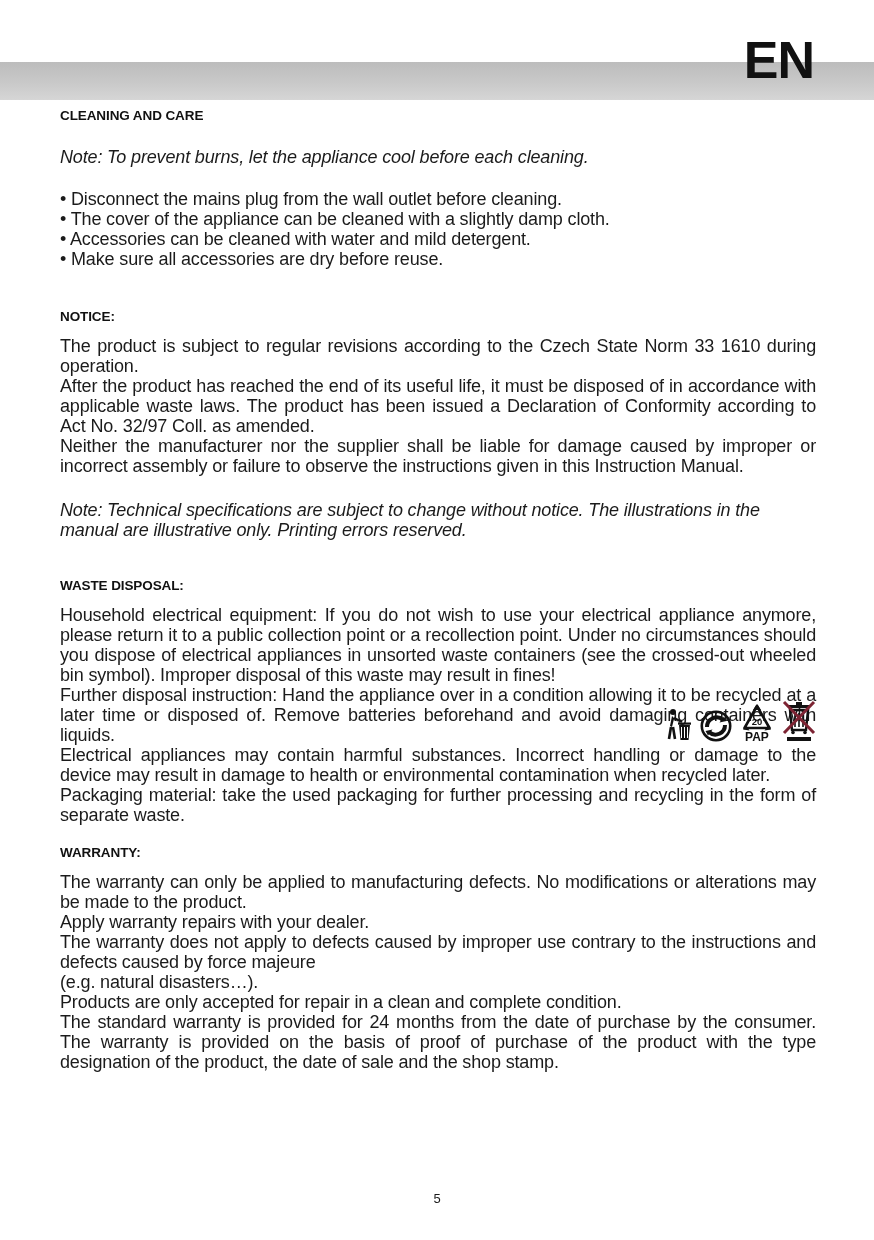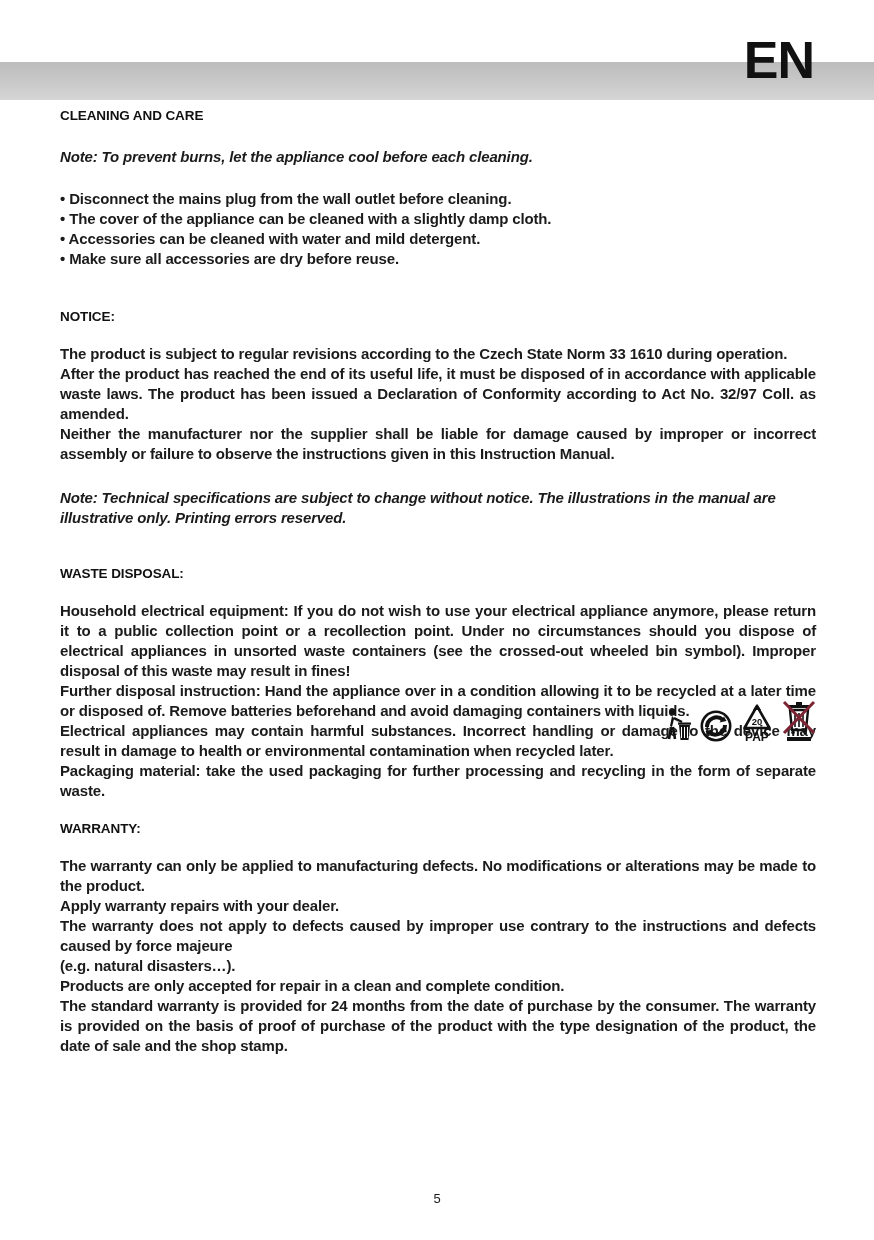--- a/index.html
+++ b/index.html
@@ -24,28 +24,28 @@
   }
   .content {
     position: absolute; left: 60px; right: 58px; top: 0;
     padding-top: 108px;
   }
   h2 {
     font-size: 13.5px; font-weight: 700; color: #111;
     letter-spacing: -0.1px;
   }
   p, li {
-    font-size: 15px; line-height: 20px; color: #1b1b1b; font-weight: bold;
+    font-size: 18px; line-height: 20px; color: #1b1b1b;
   }
   p.body { text-align: justify; }
   .note { font-style: italic; margin-top: 24px; }
   ul.bullets { list-style: none; margin-top: 22px; }
   ul.bullets li::before { content: "• "; }
   .h-notice { margin-top: 40px; }
-  .blk { margin-top: 20px; }
+  .blk { margin-top: 12px; }
   .h-waste { margin-top: 38px; }
   .h-warranty { margin-top: 20px; }
   .icons-row {
     position: absolute; top: 700px; right: 58px;
     display: flex; align-items: flex-end; gap: 9px;
     z-index: 3;
     justify-content: space-between;
   }
   .icon-box { display: flex; flex-direction: column; align-items: center; }
   .pap-label { font-size: 12px; font-weight: 700; line-height: 9px; color: #111; letter-spacing: 0; }

